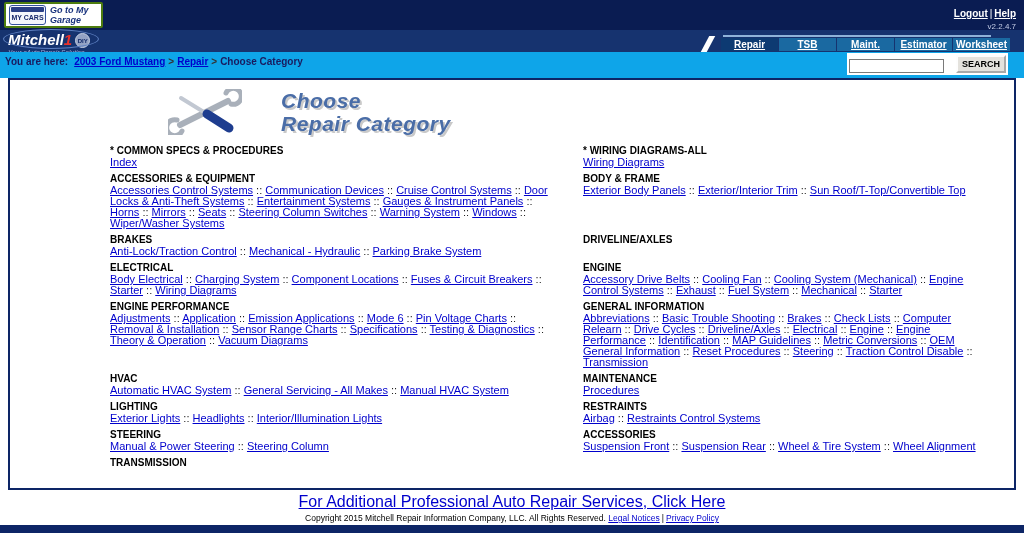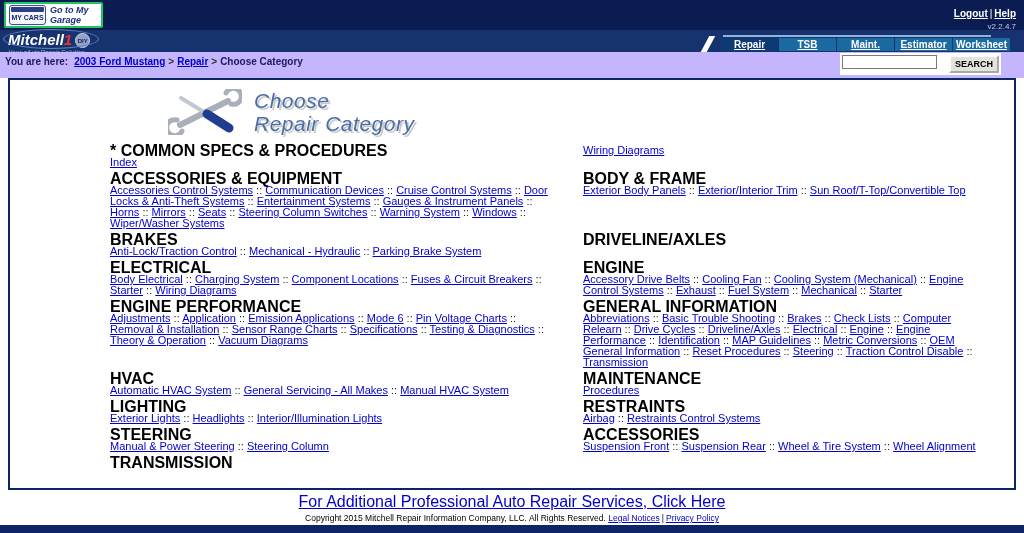--- a/index.html
+++ b/index.html
@@ -2,21 +2,21 @@
 <html><head>
 <meta charset="utf-8">
 <style>
   * { margin:0; padding:0; box-sizing:border-box; }
   body { background:#fff; font-family:"Liberation Sans",sans-serif; }
   .screen { position:relative; width:1024px; height:533px; background:#fff; overflow:hidden; }
 
   
   .topbar { position:absolute; top:0; left:0; width:100%; height:30px; background:#0a1c52; }
   .garage-group { position:absolute; left:4px; top:2px; height:26px; background:#fff;
-    border:2px solid #22c55e; border-radius:2px; display:flex; align-items:center; padding:0 3px; gap:4px; cursor:pointer; }
+    border:2px solid #4d7c0f; border-radius:2px; display:flex; align-items:center; padding:0 3px; gap:4px; cursor:pointer; }
   .plate { width:37px; height:20px; border:1px solid #33509e; border-radius:3px; background:#f4f6fb; overflow:hidden; }
   .plate-band { height:5px; background:#2a3f85; margin:1px 1px 0; border-radius:1px; }
   .plate-text { font-size:7px; font-weight:bold; color:#1a2a6b; text-align:center; line-height:12px; }
   .garage-label { width:48px; font-size:9px; font-weight:bold; font-style:italic; color:#16307c; line-height:10px; }
   .top-right { position:absolute; right:8px; top:3px; text-align:right; }
   .top-link { color:#fff; font-size:10px; font-weight:bold; text-decoration:underline; cursor:pointer; }
   .top-sep { color:#fff; font-size:10px; margin:0 2px; }
   .version { color:#c3cce6; font-size:8px; margin-top:1px; }
 
   
@@ -31,42 +31,42 @@
     border:1px solid #c6cfe2; font-style:normal; }
   .tagline { font-size:6.5px; color:#97a9d6; font-style:italic; }
   .tab-strip { position:absolute; right:14px; top:8px; display:flex; gap:1px; }
   .tab-topline { position:absolute; top:-3px; left:2px; width:268px; height:2px; background:#8fb3d9; }
   .tab-slash { position:absolute; left:-16px; top:-2px; width:6px; height:16px; background:#fff; transform:skewX(-28deg); }
   .tab { width:57px; height:13px; background:#1a69a1; color:#fff; font-size:10px; font-weight:bold;
     text-align:center; line-height:13px; text-decoration:underline; cursor:pointer; }
   .tab.active { background:#0d3a72; }
 
   
-  .crumb-row { position:absolute; top:52px; left:0; width:100%; height:26px; background:#c4b5fd; }
+  .crumb-row { position:absolute; top:52px; left:0; width:100%; height:26px; background:#0ea5e9; }
   .crumb-text { position:absolute; left:5px; top:4px; font-size:10px; }
   .crumb-prefix { font-weight:bold; color:#1a1a5e; margin-right:6px; }
   .bc-link { color:#0000cc; font-weight:bold; text-decoration:underline; cursor:pointer; }
   .bc-sep { color:#333; font-weight:bold; margin:0 3px; }
   .bc-current { font-weight:bold; color:#1a1a5e; }
-  .search-panel { position:absolute; right:23px; top:1px; background:#fff; padding:2px; display:flex; gap:12px; align-items:flex-start; }
+  .search-panel { position:absolute; right:16px; top:1px; background:#fff; padding:2px; display:flex; gap:12px; align-items:flex-end; }
   .search-input { width:95px; height:14px; border:1px solid #7a7a7a; font-size:10px; padding:0 2px;
     font-family:"Liberation Sans",sans-serif; }
   .search-btn { height:18px; font-size:9px; font-weight:bold; background:#e4e2dd; border:2px outset #fdfdfd;
     padding:0 4px; cursor:pointer; font-family:"Liberation Sans",sans-serif; }
 
   
   .content-box { position:absolute; top:78px; left:8px; width:1008px; height:412px;
     border:2px solid #0d2566; background:#fff; overflow:hidden; }
   .page-header { display:flex; align-items:center; gap:12px; margin:7px 0 6px 158px; height:50px; }
   .tools-icon { width:74px; height:46px; }
-  .page-title { font-size:21px; font-weight:normal; font-style:italic; color:#4a6da7;
-    line-height:23px; text-shadow:2px 2px 0 #c9c9c9; letter-spacing:0.5px; }
+  .page-title { font-size:21px; font-weight:bold; font-style:italic; color:#4a6da7;
+    line-height:23px; text-shadow:2px 2px 0 #c9c9c9; letter-spacing:0.5px;margin-left:27px; }
 
   .cat-grid { display:grid; grid-template-columns:445px auto; column-gap:28px; row-gap:5px; padding:2px 35px 0 100px; }
-  .cat-heading { font-size:16px; font-weight:bold; color:#000; line-height:11px; margin-bottom:1px; }
+  .cat-heading { font-size:10px; font-weight:bold; color:#000; line-height:11px; margin-bottom:1px; }
   .cat-links { font-size:11px; line-height:11px; }
   .cat-link { color:#0000cc; text-decoration:underline; cursor:pointer; }
   .lsep { color:#222; }
 
   
   .footer { position:absolute; top:493px; left:0; width:100%; text-align:center; }
   .f-link { color:#0000cc; font-size:16px; text-decoration:underline; cursor:pointer; }
   .copyright { font-size:8.5px; color:#000; margin-top:2px; }
   .copyright a { color:#0000cc; text-decoration:underline; cursor:pointer; }
   .copyright .c-sep { color:#000; margin:0 2px; }
@@ -136,20 +136,21 @@
         <div>Choose</div>
         <div>Repair Category</div>
       </div>
     </div>
     <div class="cat-grid" id="cat-grid">
         <div class="cat-cell">
           <div class="cat-heading">* COMMON SPECS &amp; PROCEDURES</div>
           <div class="cat-links"><a href="#" class="cat-link">Index</a></div>
         </div>
         <div class="cat-cell">
+          <div class="cat-heading">* WIRING DIAGRAMS-ALL</div>
           <div class="cat-links"><a href="#" class="cat-link">Wiring Diagrams</a></div>
         </div>
         <div class="cat-cell">
           <div class="cat-heading">ACCESSORIES &amp; EQUIPMENT</div>
           <div class="cat-links"><a href="#" class="cat-link">Accessories Control Systems</a><span class="lsep"> :: </span><a href="#" class="cat-link">Communication Devices</a><span class="lsep"> :: </span><a href="#" class="cat-link">Cruise Control Systems</a><span class="lsep"> :: </span><a href="#" class="cat-link">Door Locks &amp; Anti-Theft Systems</a><span class="lsep"> :: </span><a href="#" class="cat-link">Entertainment Systems</a><span class="lsep"> :: </span><a href="#" class="cat-link">Gauges &amp; Instrument Panels</a><span class="lsep"> :: </span><a href="#" class="cat-link">Horns</a><span class="lsep"> :: </span><a href="#" class="cat-link">Mirrors</a><span class="lsep"> :: </span><a href="#" class="cat-link">Seats</a><span class="lsep"> :: </span><a href="#" class="cat-link">Steering Column Switches</a><span class="lsep"> :: </span><a href="#" class="cat-link">Warning System</a><span class="lsep"> :: </span><a href="#" class="cat-link">Windows</a><span class="lsep"> :: </span><a href="#" class="cat-link">Wiper/Washer Systems</a></div>
         </div>
         <div class="cat-cell">
           <div class="cat-heading">BODY &amp; FRAME</div>
           <div class="cat-links"><a href="#" class="cat-link">Exterior Body Panels</a><span class="lsep"> :: </span><a href="#" class="cat-link">Exterior/Interior Trim</a><span class="lsep"> :: </span><a href="#" class="cat-link">Sun Roof/T-Top/Convertible Top</a></div>
         </div>

